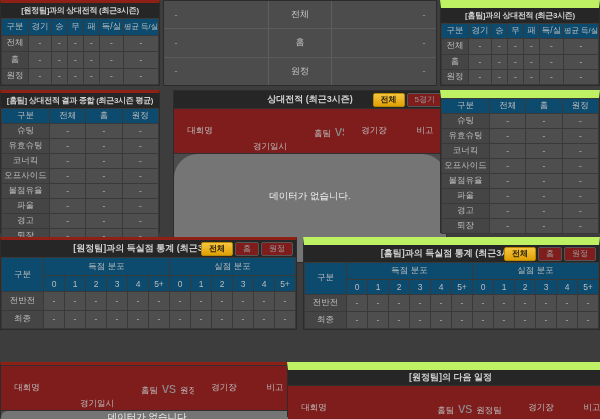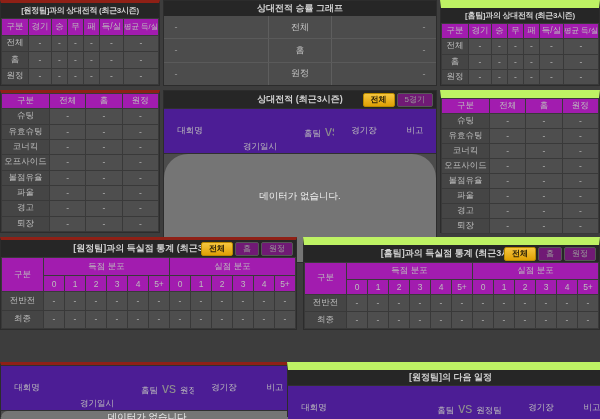--- a/index.html
+++ b/index.html
@@ -7,39 +7,39 @@
   body { background:#3d3d3d; font-family:"Liberation Sans",sans-serif; position:relative; overflow:hidden; }
   .panel { position:absolute; background:#4c4c4c; border:1px solid #2c2c2c; display:flex; flex-direction:column; }
   .panel.home { border-top:3px solid #8f2016; }
   .panel.away { border-top:8px solid #bef264; }
   .titlebar { flex:0 0 15px; background:#262626; color:#cfcfcf; font-size:9px; font-weight:bold;
               display:flex; align-items:center; justify-content:center; position:relative; white-space:nowrap; overflow:hidden; }
   .titlebar.tight { font-size:8px; letter-spacing:-0.3px; }
   .titlebar.tall { flex:0 0 17px; }
   .filters { position:absolute; right:3px; top:2px; display:flex; gap:2px; }
   .btn { font-size:8px; line-height:10px; padding:1px 7px; border-radius:2px; border:1px solid #565656;
-         background:#701a75; color:#9a9a9a; font-family:inherit; cursor:pointer; }
+         background:#7f1d1d; color:#9a9a9a; font-family:inherit; cursor:pointer; }
   .btn.active { background:linear-gradient(#f6c63f,#dfa005); border-color:#b98a00; color:#2e2308; font-weight:bold; }
   table.grid { border-collapse:collapse; width:100%; table-layout:fixed; flex:1 1 auto; }
   .grid th, .grid td { border:1px solid #393939; font-size:8.5px; text-align:center; vertical-align:middle;
                        white-space:nowrap; overflow:hidden; padding:1px 0; }
-  .grid th { background:#a21caf; color:#bdbdbd; font-weight:normal; }
+  .grid th { background:#0c4a6e; color:#bdbdbd; font-weight:normal; }
   .grid td { background:#4e4e4e; color:#b2b2b2; }
   .grid td.rl { background:#454545; color:#bdbdbd; }
   .grid .gd { border-left:1px solid #2a2a2a; }
   
   .graph-body { flex:1; display:flex; flex-direction:column; }
   .graph-row { flex:1; display:flex; align-items:stretch; border-bottom:1px solid #5a5a5a; }
   .graph-row:last-child { border-bottom:none; }
   .gval { flex:0 0 24px; display:flex; align-items:center; justify-content:center; color:#9c9c9c; font-size:9px; }
   .gbar { flex:1 1 auto; }
   .glabel { flex:0 0 64px; border-left:1px solid #5e5e5e; border-right:1px solid #5e5e5e;
             display:flex; align-items:center; justify-content:center; color:#c6c6c6; font-size:9px; }
   
-  .list-header { flex:0 0 17px; display:flex; align-items:center; background:#4c1d95;
+  .list-header { flex:0 0 17px; display:flex; align-items:center; background:#7f1d1d;
                  border-top:1px solid #303030; border-bottom:1px solid #303030; color:#bdbdbd; font-size:8.5px; }
   .lc { text-align:center; white-space:nowrap; overflow:hidden; }
   .lc.comp { flex:0 0 52px; } .lc.date { flex:0 0 88px;margin-top:32px; } .lc.match { flex:1 1 auto; }
   .lc.stad { flex:0 0 60px; } .lc.note { flex:0 0 42px; }
   .vs { color:#8e8e8e; font-size:14px; margin:0 4px; }
   .empty { flex:1 1 auto; background:#757575; color:#efefef; font-size:9.5px;
            display:flex; justify-content:center; align-items:center;border-radius:24px; }
   .empty.topmsg { align-items:flex-start; padding-top:36px; }
 </style>
 </head>
@@ -92,21 +92,20 @@
       <td>-</td>
       <td>-</td>
       <td>-</td>
       <td>-</td>
     </tr>
   </tbody>
     </table>
 </div>
 
 <div class="panel" style="left:163px;top:0;width:274px;height:86px">
-  <div class="titlebar">상대전적 승률 그래프</div>
   <div class="graph-body">
     <div class="graph-row">
       <div class="gval">-</div>
       <div class="gbar"></div>
       <div class="glabel">전체</div>
       <div class="gbar"></div>
       <div class="gval">-</div>
     </div>
     <div class="graph-row">
       <div class="gval">-</div>
@@ -172,20 +171,21 @@
       <td>-</td>
       <td>-</td>
       <td>-</td>
       <td>-</td>
     </tr>
   </tbody>
     </table>
 </div>
 
 <div class="panel home" style="left:0;top:90px;width:160px;height:143px">
+  <div class="titlebar tight">[홈팀] 상대전적 결과 종합 (최근3시즌 평균)</div>
   <table class="grid">
     <colgroup>
         <col style="width:48px">
         <col>
         <col>
         <col>
       </colgroup>
     <tbody>
         <tr>
       <th>구분</th>
@@ -238,21 +238,21 @@
     <tr>
           <td class="rl">퇴장</td>
           <td>-</td>
           <td>-</td>
           <td>-</td>
         </tr>
   </tbody>
     </table>
 </div>
 
-<div class="panel" style="left:163px;top:90px;width:274px;height:173px">
+<div class="panel" style="left:173px;top:90px;width:274px;height:173px">
   <div class="titlebar tall">
     <span>상대전적 (최근3시즌)</span>
     <span class="filters">
       <button class="btn active">전체</button>
       <button class="btn">5경기</button>
     </span>
   </div>
   <div class="list-header">
     <span class="lc comp">대회명</span>
     <span class="lc date">경기일시</span>

